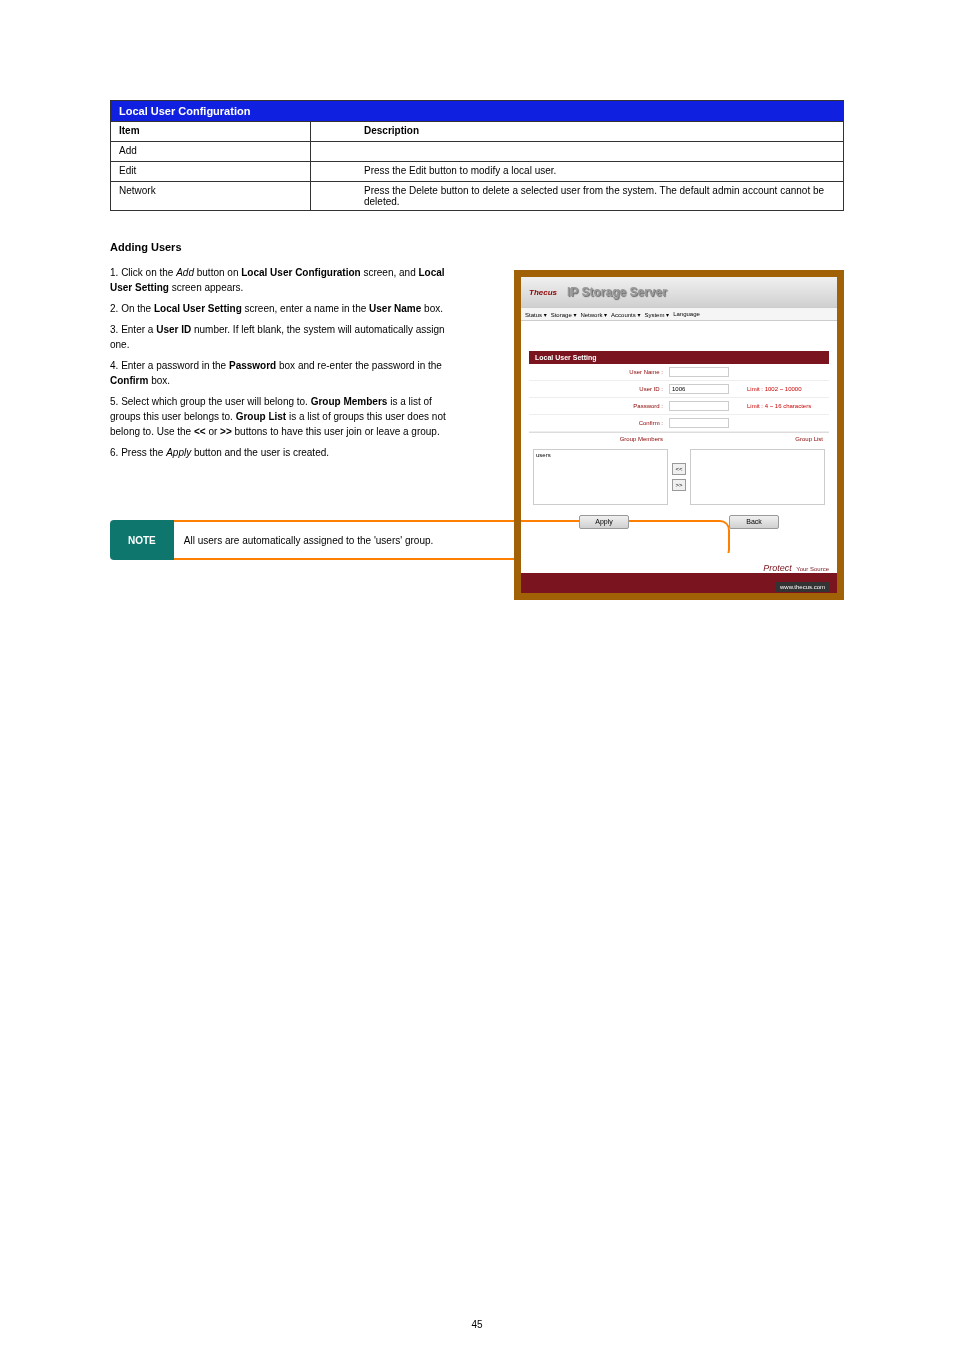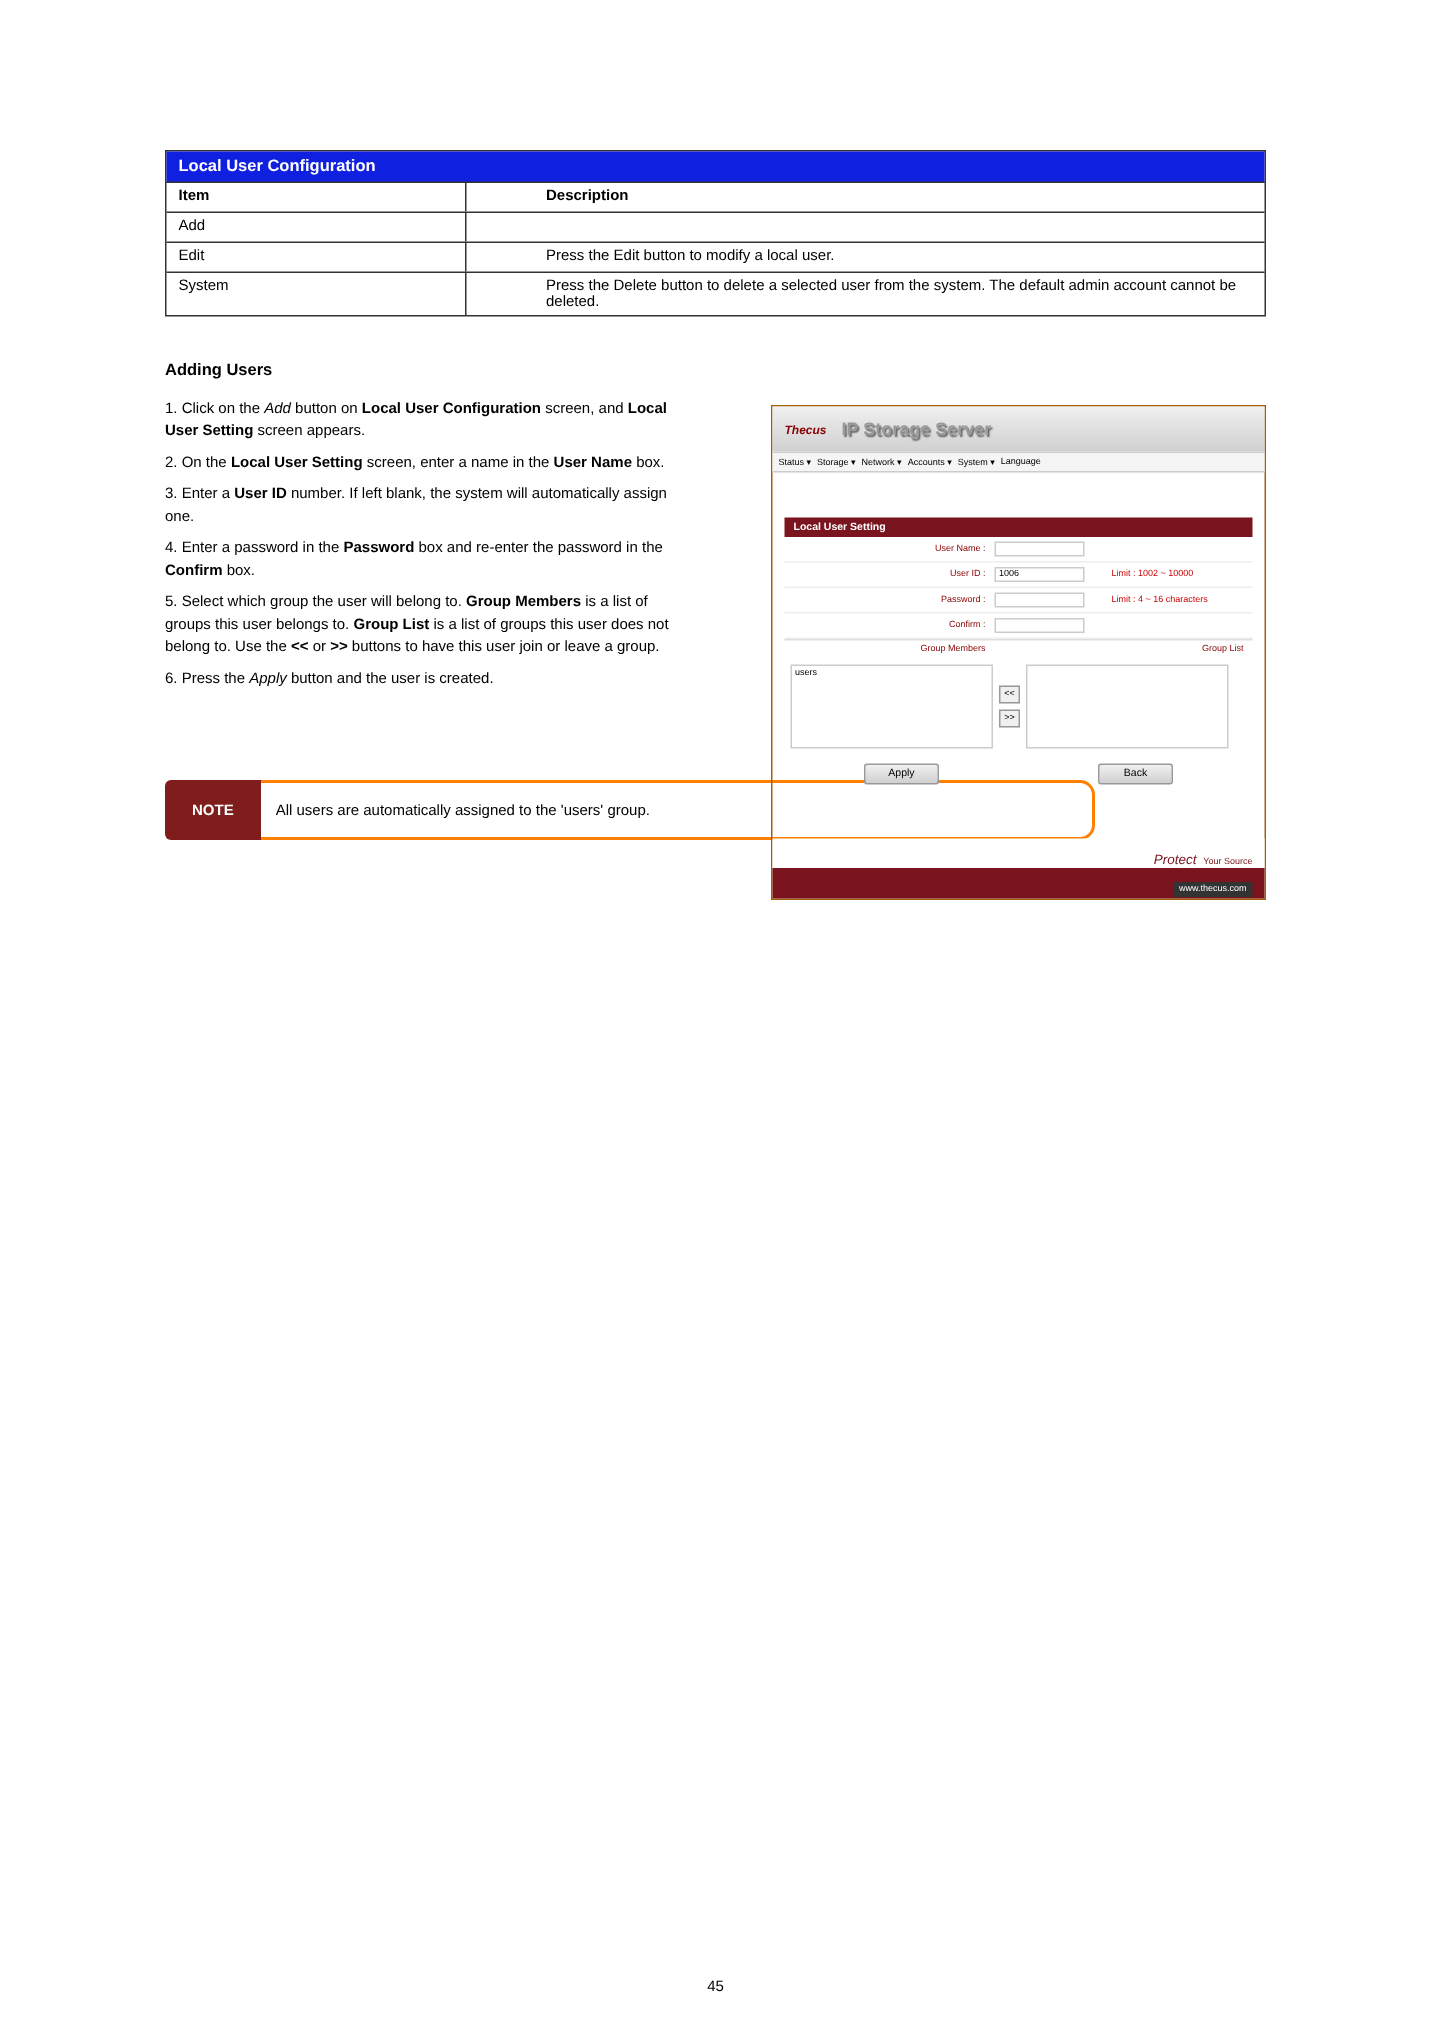--- a/index.html
+++ b/index.html
@@ -70,21 +70,21 @@
     }
     .italic {
       font-style: italic;
     }
     .screenshot {
       position: absolute;
       right: 110px;
       top: 270px;
       width: 330px;
       height: 330px;
-      border: 1px solid #a16207;
+      border: 7px solid #a16207;
     }
     .ss-header {
       background: linear-gradient(to bottom, #f0f0f0, #d0d0d0);
       height: 30px;
       display: flex;
       align-items: center;
       padding: 0 8px;
       font-size: 8px;
     }
     .ss-logo {
@@ -228,21 +228,21 @@
       margin-top: 4px;
     }
     .note-box {
       display: flex;
       margin-top: 60px;
       width: 620px;
       align-items: stretch;
       height: 40px;
     }
     .note-label {
-      background: #7f1d1d;
+      background: #0f766e;
       color: white;
       font-weight: bold;
       font-size: 10px;
       padding: 0 18px;
       display: flex;
       align-items: center;
       border-radius: 4px 0 0 4px;
     }
     .note-text {
       flex: 1;
@@ -272,21 +272,21 @@
     <div class="cell-right bold">Description</div>
   </div>
   <div class="table-row">
     <div class="cell-left">Add</div>
   </div>
   <div class="table-row">
     <div class="cell-left">Edit</div>
     <div class="cell-right">Press the Edit button to modify a local user.</div>
   </div>
   <div class="table-row">
-    <div class="cell-left">System</div>
+    <div class="cell-left">Network</div>
     <div class="cell-right">Press the Delete button to delete a selected user from the system. The default admin account cannot be deleted.</div>
   </div>
 </div>
 
 <div class="section-heading">Adding Users</div>
 
 <p class="body-text body-text-narrow">
   <span>1. </span>
   <span>Click on the </span>
   <span class="italic">Add</span>

